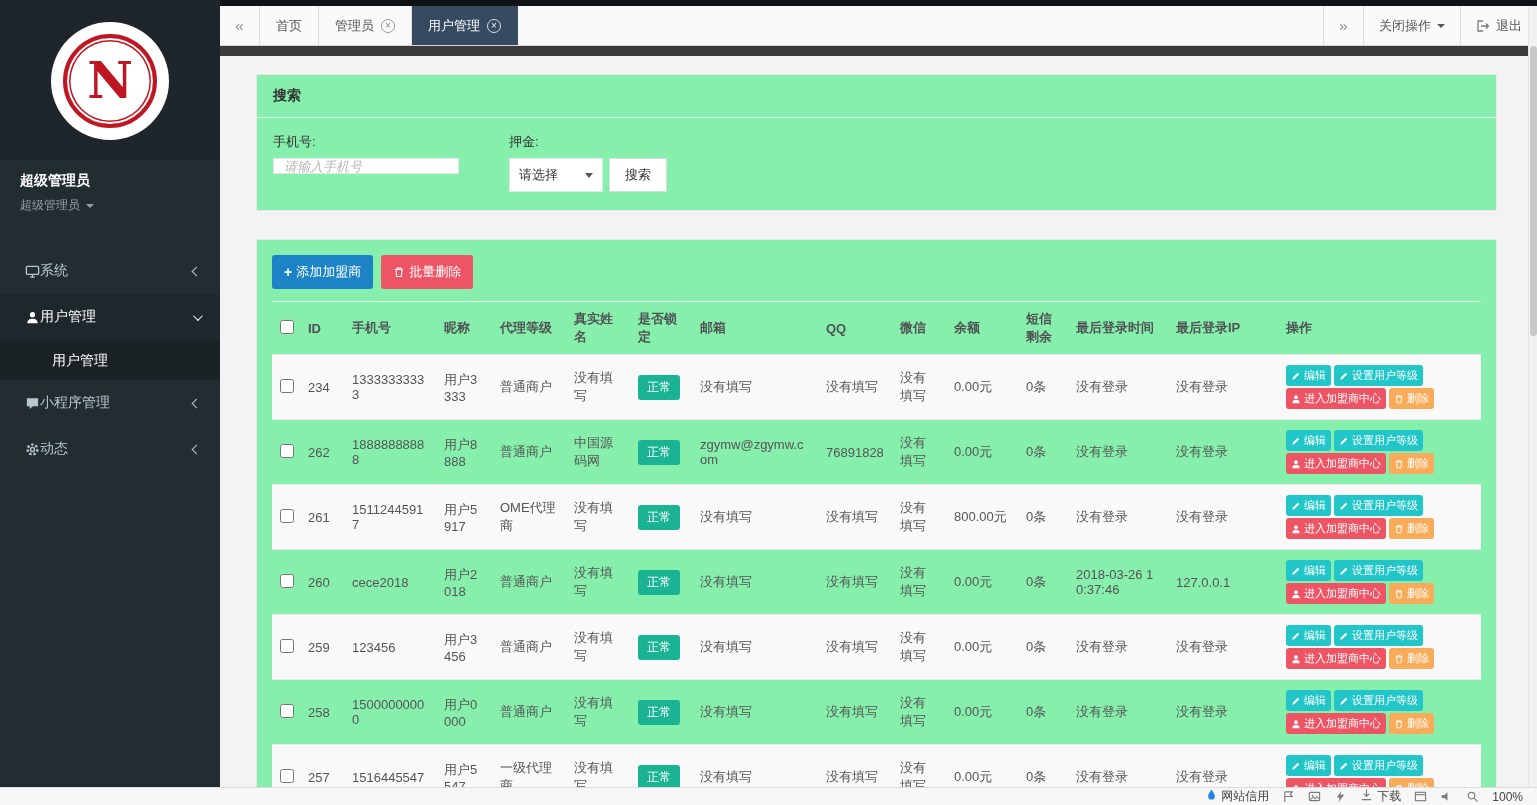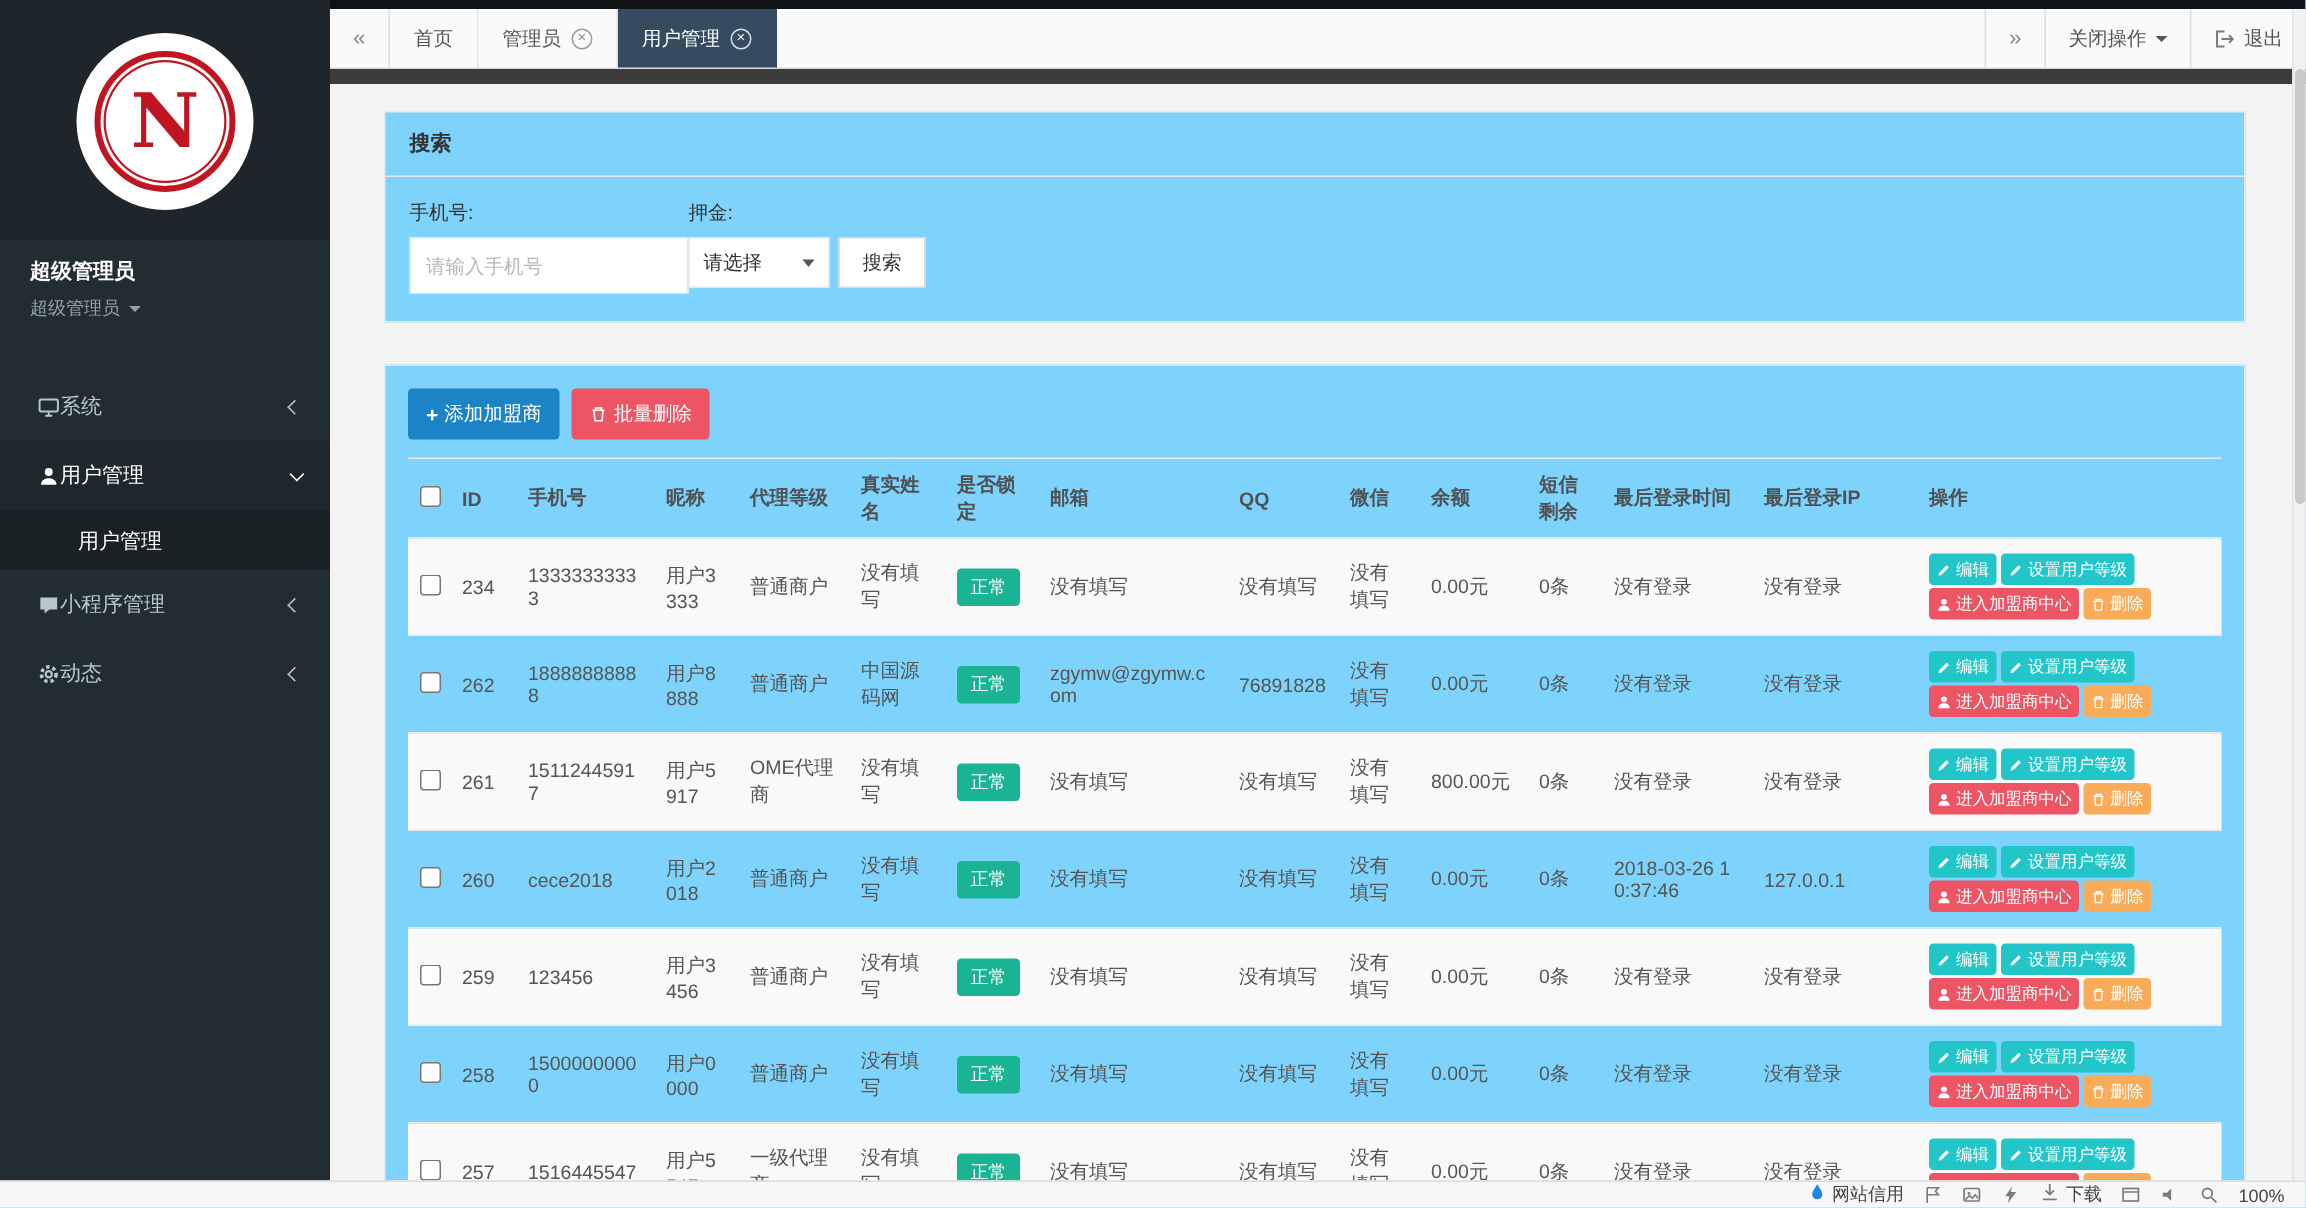--- a/index.html
+++ b/index.html
@@ -53,26 +53,26 @@
   .tab.active { background:#374b60; color:#fff; border-right-color:#374b60; }
   .tab-close { width:14px; height:14px; border-radius:50%; border:1px solid #9a9a9a; color:#8a8a8a;
     font-size:10px; line-height:12px; text-align:center; display:inline-block; }
   .tab.active .tab-close { border-color:#d5dde6; color:#eef3f8; }
   .tab-spacer { flex:1; }
   .tab-right { display:flex; align-items:center; gap:6px; padding:0 15px; border-left:1px solid #ddd;
     color:#555; font-size:13px; cursor:pointer; background:#fafafa; }
   .dark-strip { height:10px; background:#3c3c3c; }
   .content { flex:1; background:#f3f3f4; padding:18px 40px 0 36px; overflow:hidden; }
   
-  .panel { background:#7dd3fc; border:1px solid #e7eaec; }
+  .panel { background:#86efac; border:1px solid #e7eaec; }
   .search-panel { margin-bottom:28px; }
   .panel-heading { padding:12px 16px; border-bottom:1px solid #e7eaec; font-size:14px; font-weight:bold; color:#333; }
-  .panel-body { padding:15px 16px 18px; display:flex; }
+  .panel-body { padding:15px 16px 18px; display:flex; gap:50px; }
   .form-label { display:block; font-size:13px; color:#333; margin-bottom:7px; }
-  .text-input { width:186px; height:38px; border:1px solid #e5e6e7; padding:0 10px; font-size:13px; color:#333; outline:none; }
+  .text-input { width:186px; height:16px; border:1px solid #e5e6e7; padding:0 10px; font-size:13px; color:#333; outline:none;font-style:italic; }
   .text-input::placeholder { color:#b8b8b8; }
   .controls { display:flex; gap:6px; }
   .select { width:94px; height:34px; border:1px solid #e5e6e7; background:#fff; display:flex;
     align-items:center; justify-content:space-between; padding:0 9px; color:#333; cursor:pointer; }
   .sel-arrow { width:0; height:0; border-left:4px solid transparent; border-right:4px solid transparent;
     border-top:5px solid #555; }
   .btn-plain { height:34px; padding:0 15px; background:#fff; border:1px solid #d9dadb; font-size:13px; color:#333; cursor:pointer; }
   .table-panel { padding:15px; }
   .btn-row { display:flex; gap:8px; margin-bottom:12px; }
   .btn { border:none; color:#fff; font-size:13px; padding:8px 12px; border-radius:3px; cursor:pointer;

